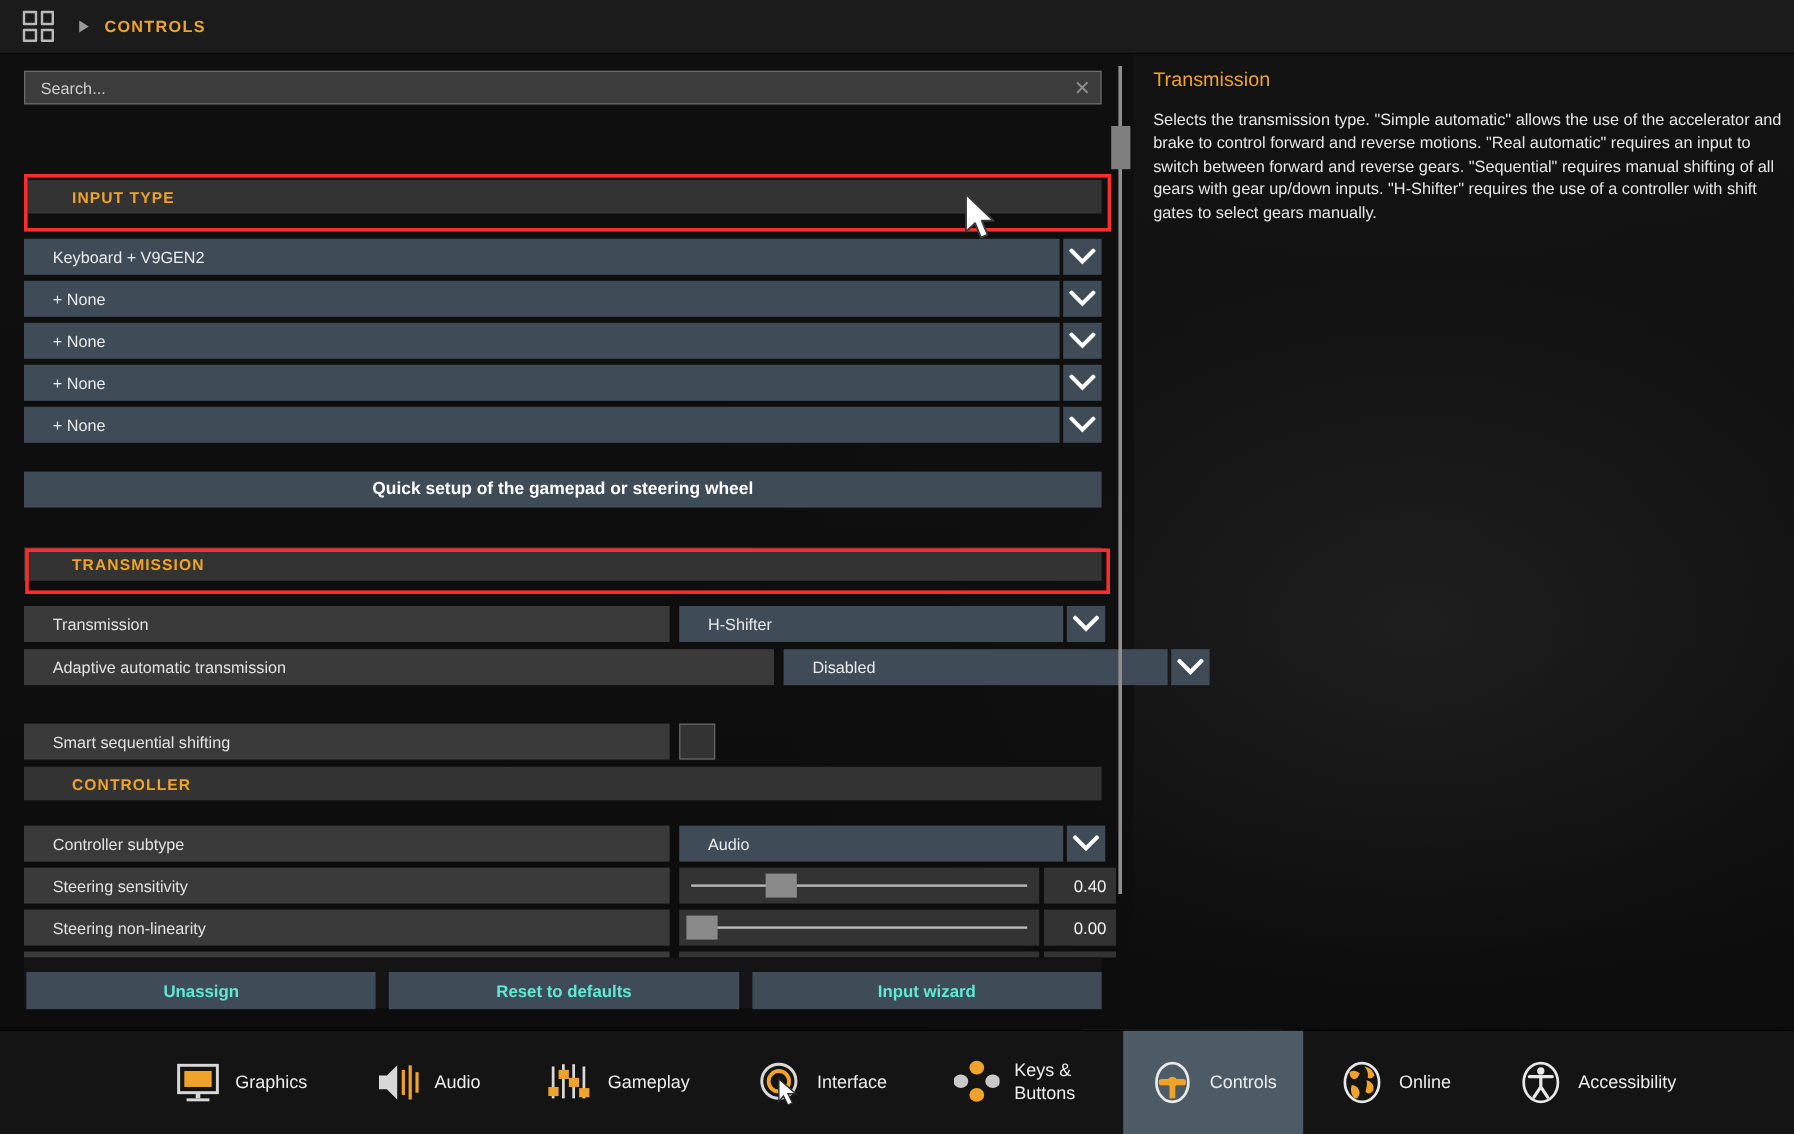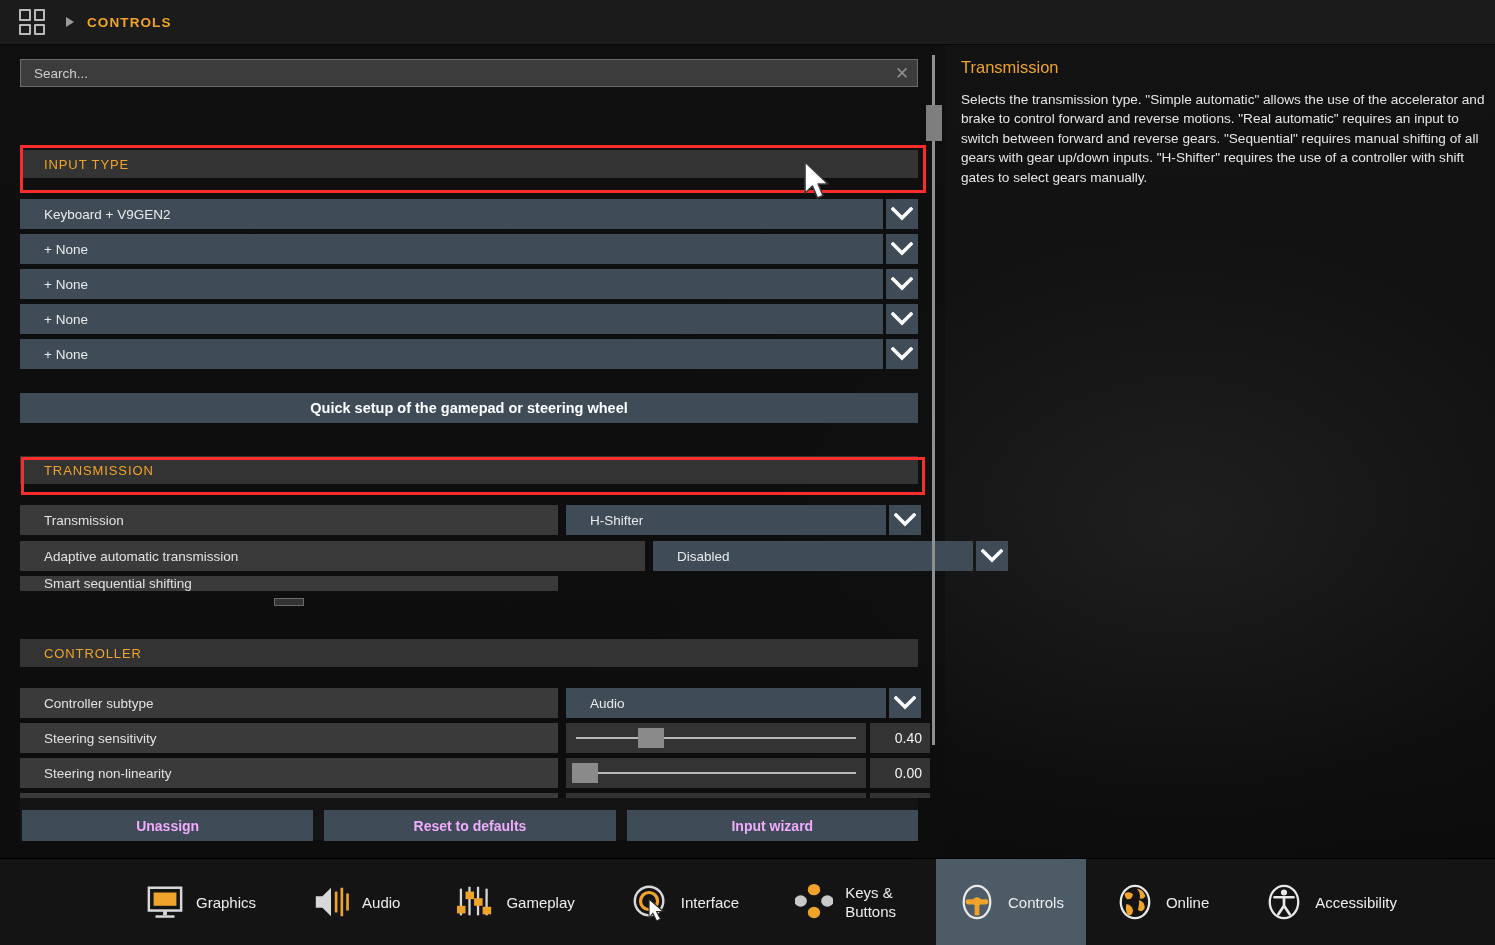--- a/index.html
+++ b/index.html
@@ -43,21 +43,21 @@
   .search-row input {
     flex:1; background:transparent; border:0; outline:none;
     color:#dcdcdc; font-size:13.5px; font-family:"Liberation Sans", sans-serif; padding-left:13px;
   }
   .search-row input::placeholder { color:#cfcfcf; }
   .search-clear { width:30px; height:26px; display:flex; align-items:center; justify-content:center;
     color:#8d8d8d; font-size:17px; line-height:1; cursor:pointer; }
 
   .sec-header { position:absolute; left:20px; width:898px; height:28px;
     background:#333333; display:flex; align-items:center; }
-  .sec-header span { color:#f0a32a; font-size:13px; font-weight:normal; letter-spacing:.9px; padding-left:24px; }
+  .sec-header span { color:#f0a32a; font-size:13px; font-weight:bold; letter-spacing:.9px; padding-left:40px; }
 
   .row { position:absolute; left:20px; height:30px; display:flex; }
   .full-row { width:898px; }
 
   .drop { background:#3f4c58; height:30px; display:flex; align-items:center;
     color:#eaeaea; font-size:13.5px; cursor:pointer; }
   .drop .dlabel { padding-left:24px; }
   .drop-caret { width:32px; height:30px; margin-left:3px; background:#3f4c58;
     display:flex; align-items:center; justify-content:center; cursor:pointer; }
   .caret-svg { display:block; }
@@ -77,21 +77,21 @@
   .slider-track { position:absolute; left:10px; right:10px; height:2px; background:#b8b8b8; top:14px; }
   .slider-knob { position:absolute; width:26px; height:20px; background:#8a8a8a; top:5px; }
   .slider-val { width:60px; height:30px; background:#333333; margin-left:4px;
     display:flex; align-items:center; justify-content:flex-end; padding-right:8px;
     color:#f2f2f2; font-size:14px; }
 
   .dark-strip { position:absolute; left:20px; width:898px; background:#141414; }
 
   .action-row { position:absolute; left:22px; top:765px; width:896px; height:31px; display:flex; gap:11px; }
   .action-btn { flex:1; background:#3f4c58; display:flex; align-items:center; justify-content:center;
-    color:#f0abfc; font-size:14px; font-weight:bold; cursor:pointer; }
+    color:#5eead4; font-size:14px; font-weight:bold; cursor:pointer; }
 
   
   .scrollbar { position:absolute; left:932px; top:55px; width:3px; height:690px; background:#8f8f8f; z-index:12; }
   .scroll-thumb { position:absolute; left:926px; top:105px; width:16px; height:36px; background:#7e7e7e; z-index:13; cursor:pointer; }
 
   
   .right-panel { position:absolute; left:945px; top:45px; width:550px; height:810px; z-index:10; }
   .rp-title { position:absolute; left:16px; top:13px; color:#f0a32a; font-size:16.5px; }
   .rp-body { position:absolute; left:16px; top:45px; width:528px; color:#e6e6e6;
     font-size:13.6px; line-height:19.4px; }
@@ -233,21 +233,21 @@
         <div class="drop" style="width:320px;">
           <span class="dlabel">Disabled</span>
         </div>
         <div class="drop-caret">
           <svg class="caret-svg" width="22" height="14" viewBox="0 0 22 14">
               <path d="M2 2 L11 11 L20 2" stroke="#ffffff" stroke-width="3.4" fill="none" stroke-linecap="square"></path>
             </svg>
         </div>
       </div>
 
-      <div class="kv-row" style="left:20px;top:531px;flex-direction:column;">
+      <div class="kv-row" style="left:20px;top:558px;">
         <div class="kv-label" style="width:538px;">Smart sequential shifting</div>
         <div class="kv-gap"></div>
         <div class="checkbox"></div>
       </div>
 
       <div class="sec-header" style="top:594px;">
         <span>CONTROLLER</span>
       </div>
 
       <div class="kv-row" style="left:20px;top:643px;">

